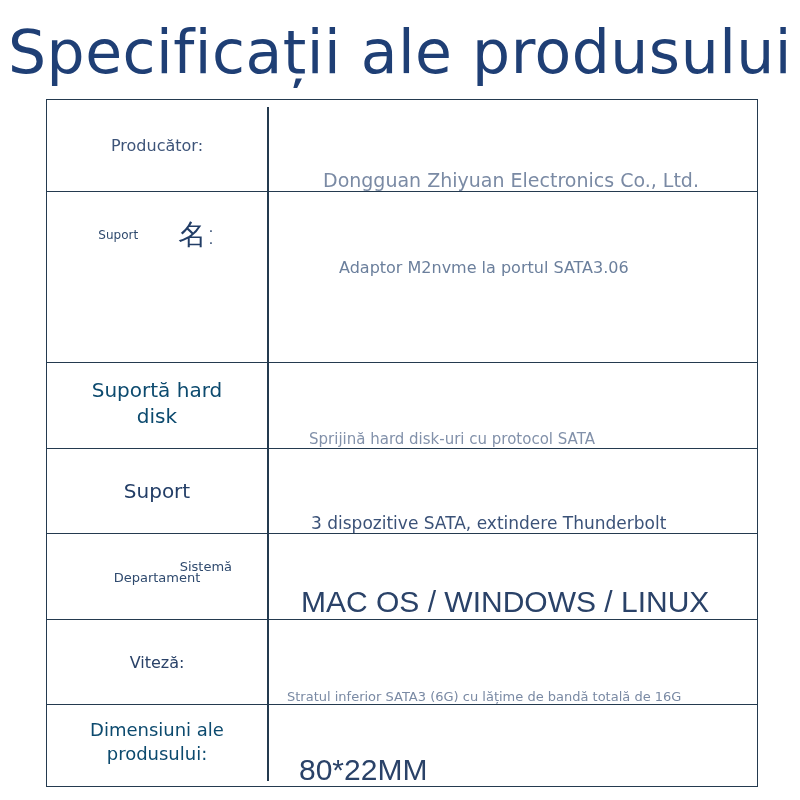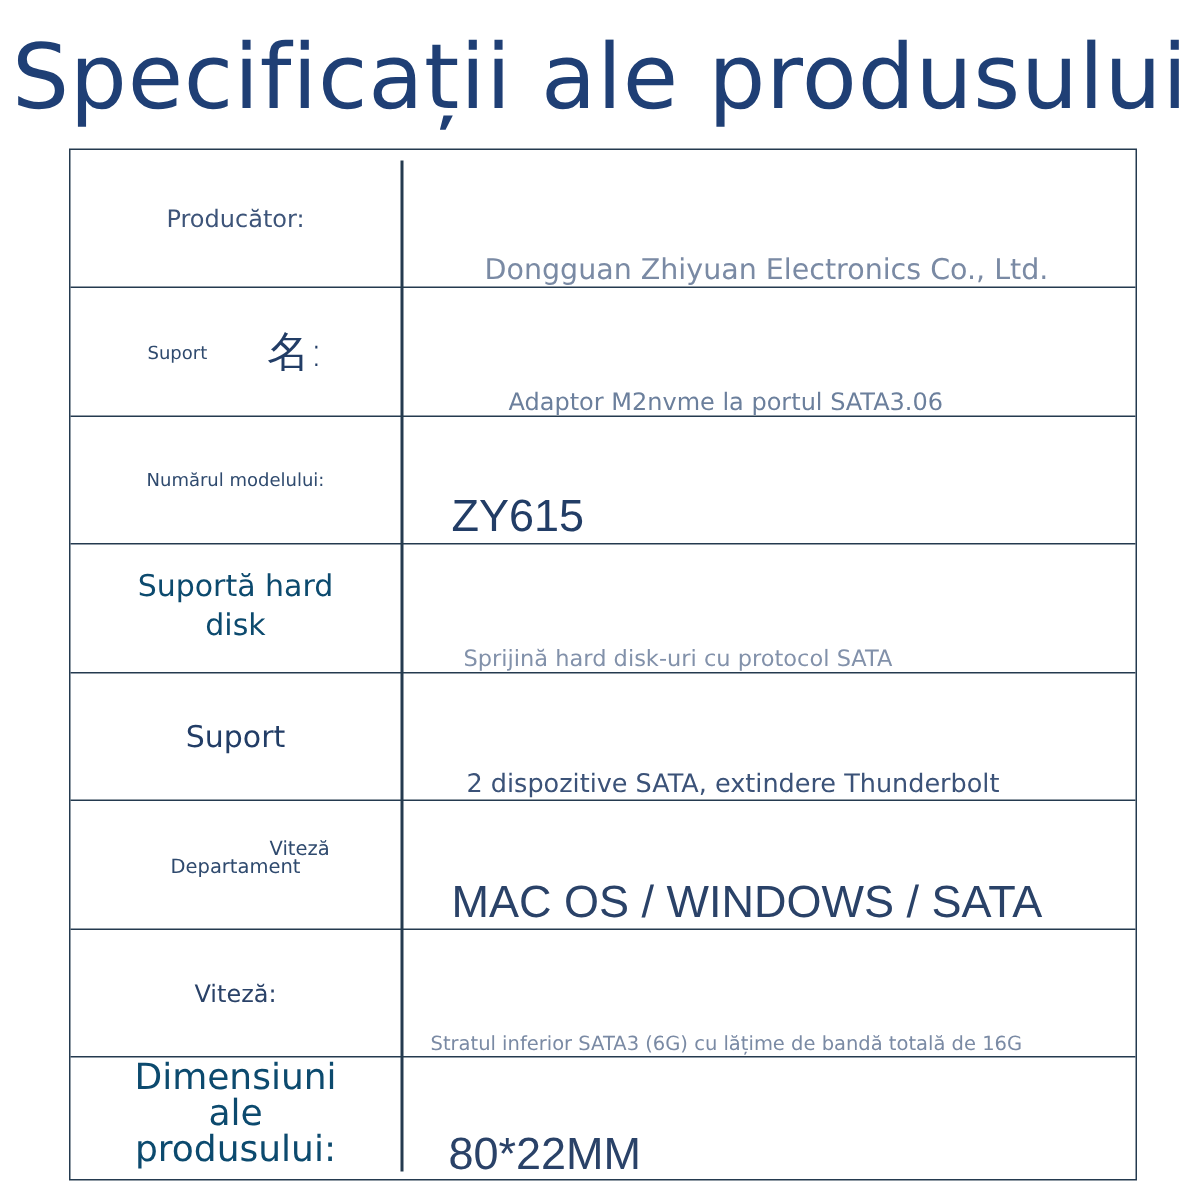--- a/index.html
+++ b/index.html
@@ -121,59 +121,53 @@
   <div class="row" style="top:91px; height:86px;">
     <div class="cell-label">
       <span class="lbl-sm">Suport</span>
       <span class="name-char">名:</span>
     </div>
     <div class="cell-value">
       <span class="val-sm" style="margin-left:70px;">Adaptor M2nvme la portul SATA3.06</span>
     </div>
   </div>
 
-  <div class="row" style="top:177px; height:85px;">
-    <div class="cell-label lbl-sm">Numărul modelului:</div>
-    <div class="cell-value">
-      <span class="val-thin" style="margin-left:32px; font-size:30px;">ZY615</span>
-    </div>
-  </div>
 
   <div class="row" style="top:262px; height:86px;">
     <div class="cell-label lbl-lg" style="padding:0 38px; box-sizing:border-box; margin-top:-3px;">Suportă hard disk</div>
     <div class="cell-value">
       <span class="val-sm" style="margin-left:40px; font-size:15px; color:#8291aa; margin-top:-6px;">Sprijină hard disk-uri cu protocol SATA</span>
     </div>
   </div>
 
   <div class="row" style="top:348px; height:85px;">
     <div class="cell-label lbl-lg-dark">Suport</div>
     <div class="cell-value">
-      <span class="val-dark" style="margin-left:42px;">2 dispozitive SATA, extindere Thunderbolt</span>
+      <span class="val-dark" style="margin-left:42px;">3 dispozitive SATA, extindere Thunderbolt</span>
     </div>
   </div>
 
   <div class="row" style="top:433px; height:86px;">
     <div class="cell-label">
       <span class="overlap-wrap">
         <span style="font-size:13px; color:#2f4a6e;">Departament</span>
-        <span class="overlap-top">Viteză</span>
+        <span class="overlap-top">Sistemă</span>
       </span>
     </div>
     <div class="cell-value">
-      <span class="val-thin" style="margin-left:32px; font-size:30px; color:#2a4268;">MAC OS / WINDOWS / SATA</span>
+      <span class="val-thin" style="margin-left:32px; font-size:30px; color:#2a4268;">MAC OS / WINDOWS / LINUX</span>
     </div>
   </div>
 
   <div class="row" style="top:519px; height:85px;">
     <div class="cell-label lbl-md" style="color:#2a4268;">Viteză:</div>
     <div class="cell-value">
       <span class="val-xs" style="margin-left:18px;">Stratul inferior SATA3 (6G) cu lățime de bandă totală de 16G</span>
     </div>
   </div>
 
   <div class="row" style="top:604px; height:83px;">
-    <div class="cell-label lbl-lg" style="font-size:24px; padding:0 34px; box-sizing:border-box; line-height:24px; margin-top:-4px;text-align:center;">Dimensiuni ale produsului:</div>
+    <div class="cell-label lbl-lg" style="font-size:18px; padding:0 34px; box-sizing:border-box; line-height:24px; margin-top:-4px;text-align:center;">Dimensiuni ale produsului:</div>
     <div class="cell-value">
       <span class="val-thin" style="margin-left:30px; font-size:30px; color:#2a4268; margin-top:-6px;">80*22MM</span>
     </div>
   </div>
 </div>
 
 </body></html>

